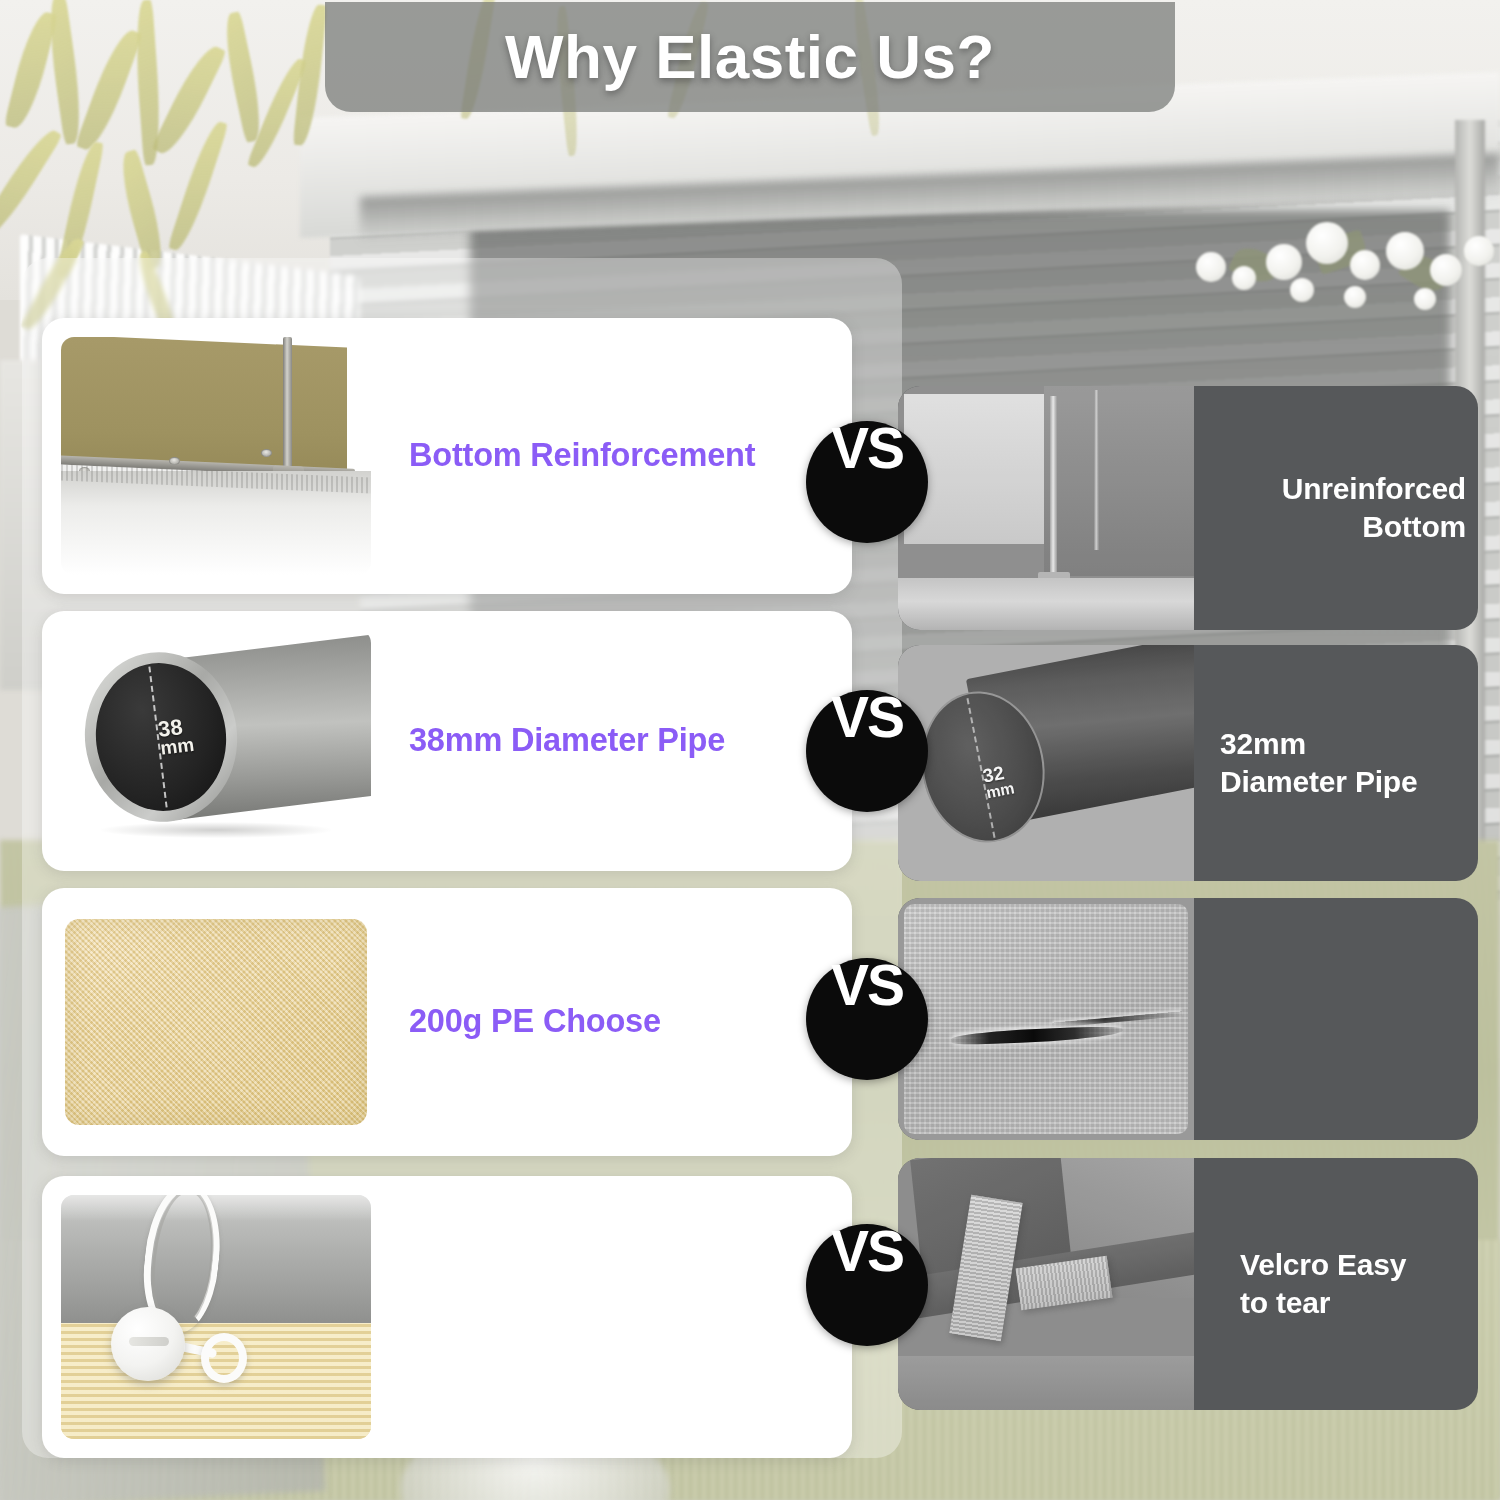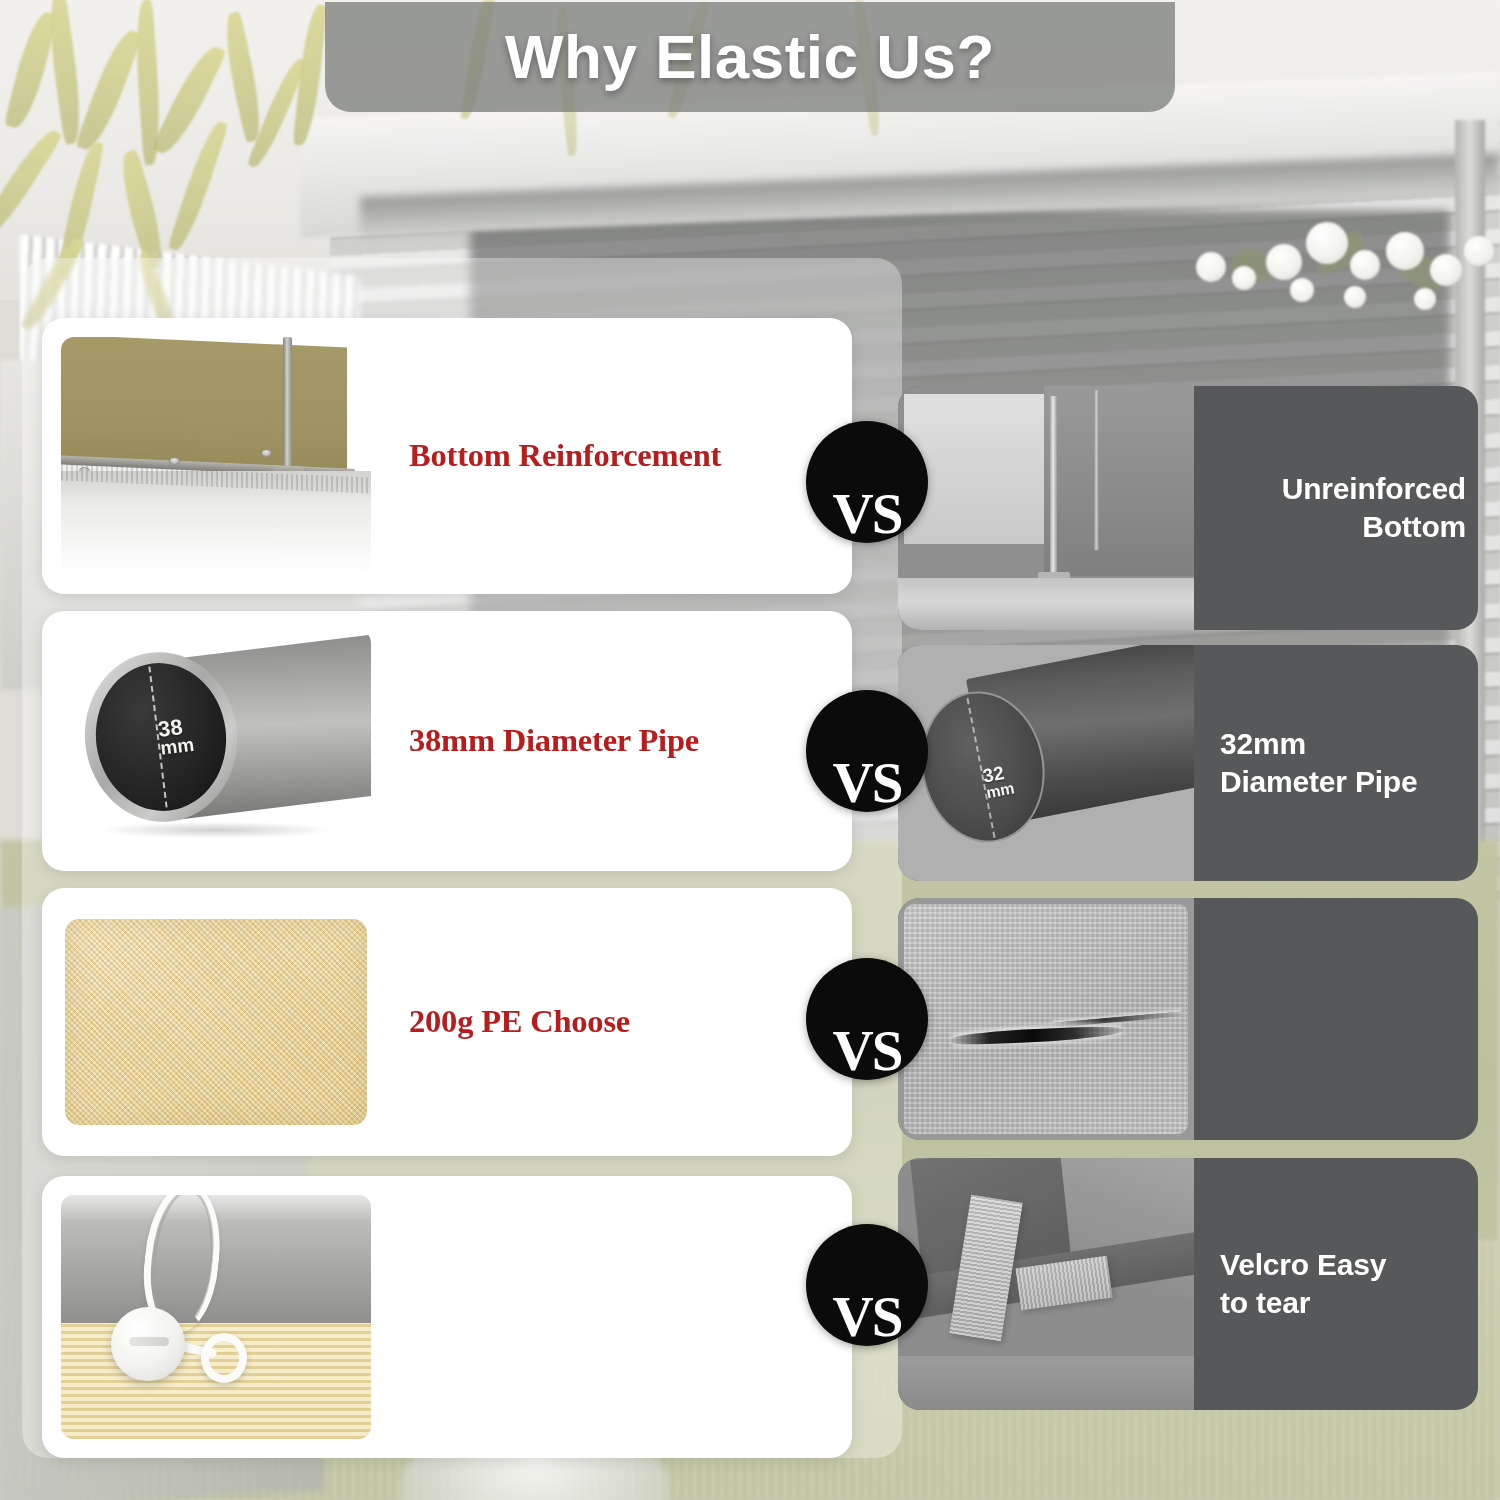--- a/index.html
+++ b/index.html
@@ -151,25 +151,24 @@
     width:310px; height:calc(100% - 38px);
     margin-left:19px;
     border-radius:13px;
     overflow:hidden;
     position:relative;
     flex:0 0 auto;
   }
   .card .pro-label{
     flex:1 1 auto;
     padding-left:38px; padding-right:16px;
-    font-size:32.5px; font-weight:bold; color:#b91c1c;
+    font-size:32.5px; font-weight:bold; color:#8b5cf6;
     line-height:1.28;
     letter-spacing:-.2px;
     white-space:pre-line;
-    font-family:Liberation Serif, serif;
   }
 
   
   .panel{
     position:absolute; left:898px; width:580px;
     background:#56585a;
     border-radius:22px;
     display:flex; align-items:center;
     overflow:hidden;
   }
@@ -186,24 +185,23 @@
     line-height:1.26;
     letter-spacing:-.2px;
     white-space:pre-line;
   }
 
   
   .vs{
     position:absolute;
     width:122px; height:122px; border-radius:50%;
     background:#0b0b0b;
-    display:flex; align-items:flex-end; justify-content:center;
+    display:flex; align-items:flex-start; justify-content:center;
     z-index:40;
     box-shadow:0 2px 8px rgba(0,0,0,.35);
-    font-family:Liberation Serif, serif;
   }
   .vs span{
     color:#ffffff; font-weight:bold; font-size:57px; line-height:1;
     letter-spacing:-2px;
     transform:translateY(-1px);
   }
 
   
   .art-reinf{ position:absolute; inset:0; background:#ffffff; }
   .art-reinf .fabric{
@@ -631,21 +629,21 @@
       <div class="loop"></div>
       <div class="ball"></div>
     </div>
   </div>
 </div>
 
 <div class="vs" style="left:806px; top:1224px;">
   <span>VS</span>
 </div>
 
-<div class="panel" style="top:1158px; height:252px;">
+<div class="panel" style="top:1158px; height:252px;gap:20px;">
   <div class="thumb">
     <div class="art-velcro">
       <div class="cloth2"></div>
       <div class="cloth"></div>
       <div class="diag"></div>
       <div class="floor"></div>
       <div class="strip2"></div>
       <div class="strip"></div>
     </div>
   </div>

